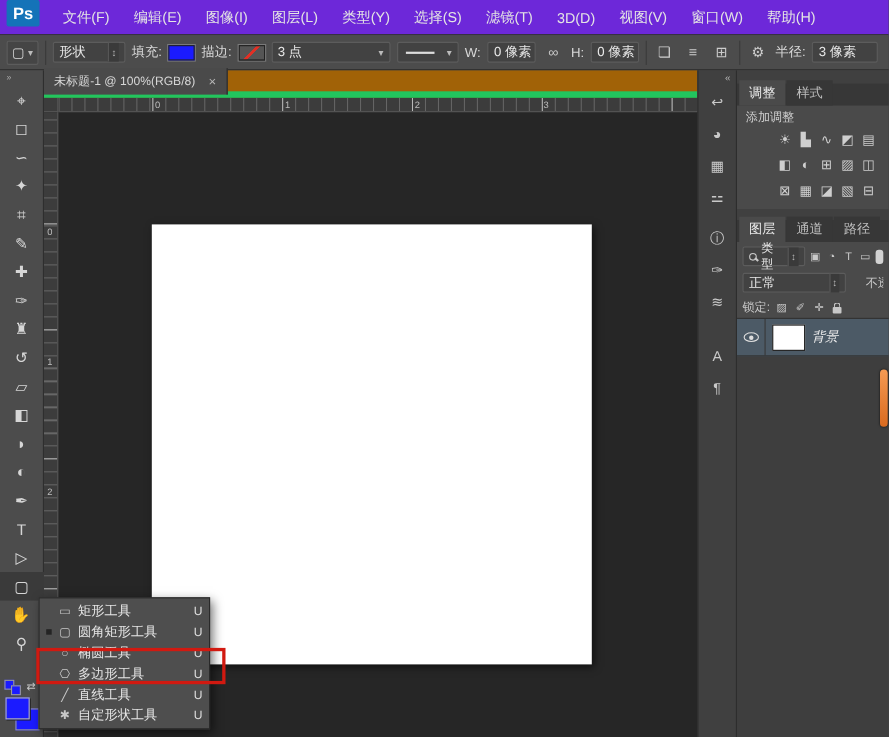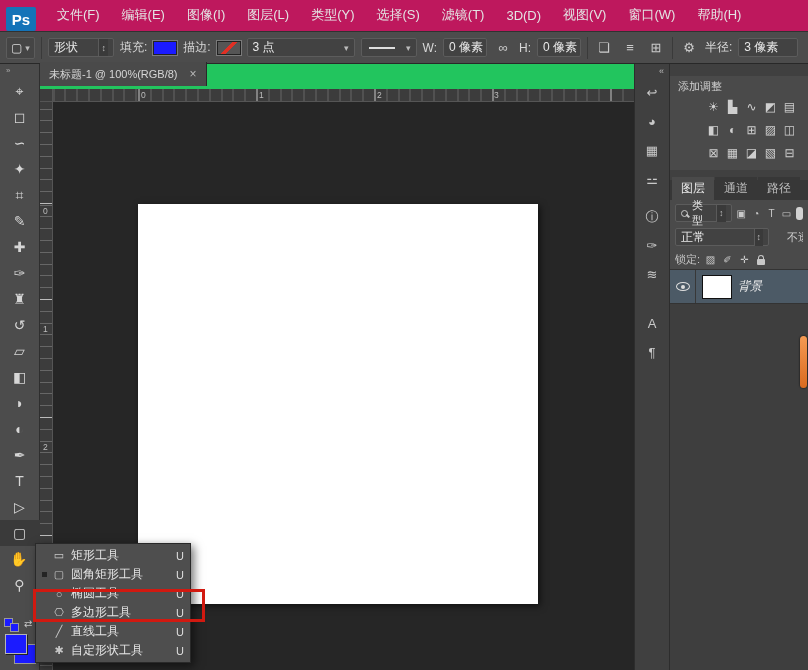--- a/index.html
+++ b/index.html
@@ -1,20 +1,20 @@
 <!DOCTYPE html>
 <html><head>
 <meta charset="utf-8">
 <style>
   *{box-sizing:border-box;margin:0;padding:0}
   body{width:808px;height:670px;background:#4c4c4c;font-family:"Liberation Sans",sans-serif;
        font-size:12px;color:#dcdcdc;overflow:hidden;position:relative}
 
   
-  .menubar{height:32px;background:#be185d;border-bottom:1px solid #313131;display:flex;align-items:flex-end}
+  .menubar{height:32px;background:#6d28d9;border-bottom:1px solid #313131;display:flex;align-items:flex-start}
   .ps-logo{width:30px;height:24px;margin:0 10px 0 6px;background:#1473b8;border-radius:2px;
            color:#fff;font-weight:bold;font-size:15px;display:flex;align-items:center;justify-content:center;flex-shrink:0}
   .menu-item{padding:0 11px;font-size:13px;color:#e4e4e4;height:32px;display:flex;align-items:center;white-space:nowrap}
 
   
   .optionsbar{height:32px;background:#4c4c4c;border-bottom:1px solid #282828;display:flex;align-items:center;
               padding:0 6px;gap:6px;white-space:nowrap;overflow:hidden}
   .optionsbar>*{flex-shrink:0}
   .vsep{width:1px;height:22px;background:#3a3a3a}
   .label{color:#d8d8d8}
@@ -40,21 +40,21 @@
   .tool.selected{background:#3a3a3a}
   .colors{position:absolute;left:0;bottom:2px;width:40px;height:50px}
   .mini-a{position:absolute;left:4px;top:0;width:9px;height:9px;background:#1b1bff;border:1px solid #999}
   .mini-b{position:absolute;left:10px;top:5px;width:9px;height:9px;background:#1b1bff;border:1px solid #999}
   .swap{position:absolute;left:24px;top:0;font-size:10px;color:#c8c8c8}
   .bg-swatch{position:absolute;left:14px;top:26px;width:22px;height:20px;background:#1b1bff;border:1px solid #999}
   .fg-swatch{position:absolute;left:5px;top:16px;width:22px;height:20px;background:#1b1bff;border:1px solid #b5b5b5;box-shadow:1px 1px 0 #222}
 
   
   .docarea{flex:1;display:flex;flex-direction:column;min-width:0}
-  .tabbar{height:25px;background:#22c55e;border-bottom:3px solid #22c55e;display:flex;align-items:flex-end}
+  .tabbar{height:25px;background:#a16207;border-bottom:6px solid #22c55e;display:flex;align-items:center}
   .doc-tab{height:24px;background:#4a4a4a;color:#d6d6d6;font-size:11px;display:flex;align-items:center;
            padding:0 9px;gap:12px;border-right:1px solid #282828}
   .tab-close{color:#b8b8b8;font-size:12px}
   .canvas-region{flex:1;position:relative;background:#262626;overflow:hidden}
   .ruler-corner{position:absolute;left:0;top:0;width:13px;height:13px;background:#3c3c3c;
                 border-right:1px solid #555;border-bottom:1px solid #555}
   .ruler-h{position:absolute;left:13px;right:0;top:0;height:13px;background-color:#3c3c3c;border-bottom:1px solid #555;
     background-image:repeating-linear-gradient(90deg,rgba(255,255,255,.22) 0 1px,transparent 1px 11.8px),
                      repeating-linear-gradient(90deg,#a8a8a8 0 1px,transparent 1px 118px);
     background-position:85.5px 0,85.5px 0}
@@ -304,20 +304,24 @@
         <span>A</span>
       </div>
     <div class="strip-btn">
         <span>¶</span>
       </div>
   </div>
 
   <div class="panels">
 
     <section>
+      <div class="panel-tabs">
+        <span class="ptab active">调整</span>
+        <span class="ptab">样式</span>
+      </div>
       <div class="panel-body">
         <div class="adj-sub">添加调整</div>
         <div class="adj-grid">
           <span class="adj-icon">☀</span>
           <span class="adj-icon">▙</span>
           <span class="adj-icon">∿</span>
           <span class="adj-icon">◩</span>
           <span class="adj-icon">▤</span>
           <span class="adj-icon">◧</span>
           <span class="adj-icon">◐</span>

